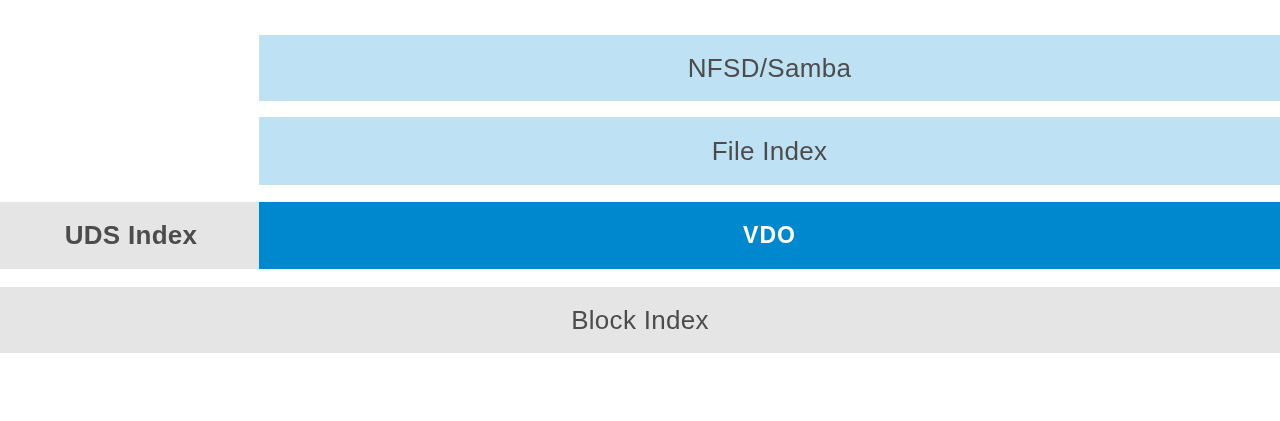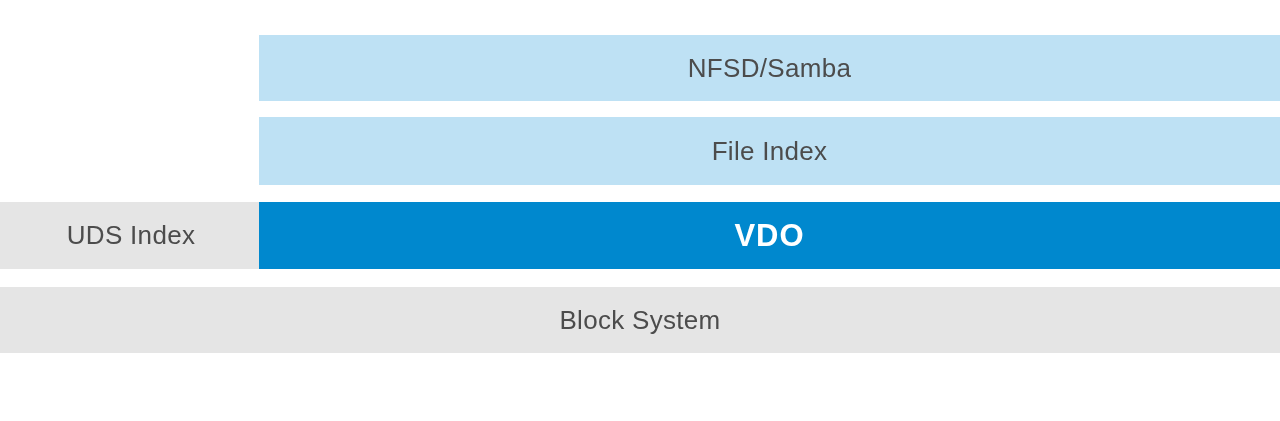--- a/index.html
+++ b/index.html
@@ -37,30 +37,31 @@
   }
   .bar-file-system {
     left: 259px; top: 117px;
     width: 1021px; height: 68px;
     background: var(--light-blue, #bee1f4);
   }
   .box-uds-index {
     left: 0px; top: 202px;
     width: 262px; height: 67px;
     background: var(--gray, #e5e5e5);
+    font-weight: bold;
   }
   .bar-vdo {
     left: 259px; top: 202px;
     width: 1021px; height: 67px;
     background: var(--blue, #0088ce);
   }
   .bar-vdo .layer-label {
     color: var(--vdo-text, #ffffff);
     font-weight: bold;
-    font-size: 31px;
+    font-size: 23px;
     letter-spacing: 1px;
   }
   .bar-block-device {
     left: 0px; top: 287px;
     width: 1280px; height: 66px;
     background: var(--gray, #e5e5e5);
   }
   .watermark {
     position: absolute;
     top: 377px;
@@ -86,17 +87,17 @@
 
   <div class="layer box-uds-index">
     <span class="layer-label">UDS Index</span>
   </div>
 
   <div class="layer bar-vdo">
     <span class="layer-label">VDO</span>
   </div>
 
   <div class="layer bar-block-device">
-    <span class="layer-label">Block System</span>
+    <span class="layer-label">Block Index</span>
   </div>
 
 
 </div>
 
 </body></html>

